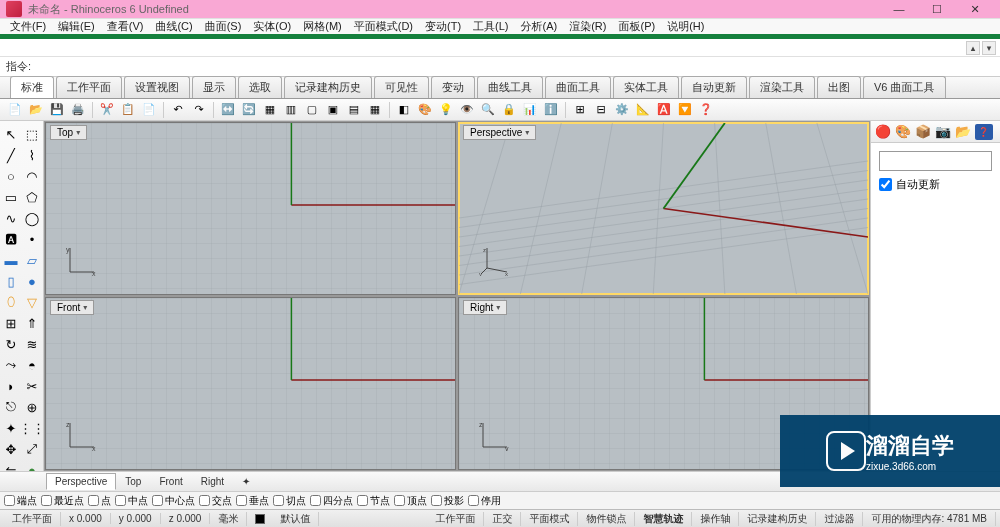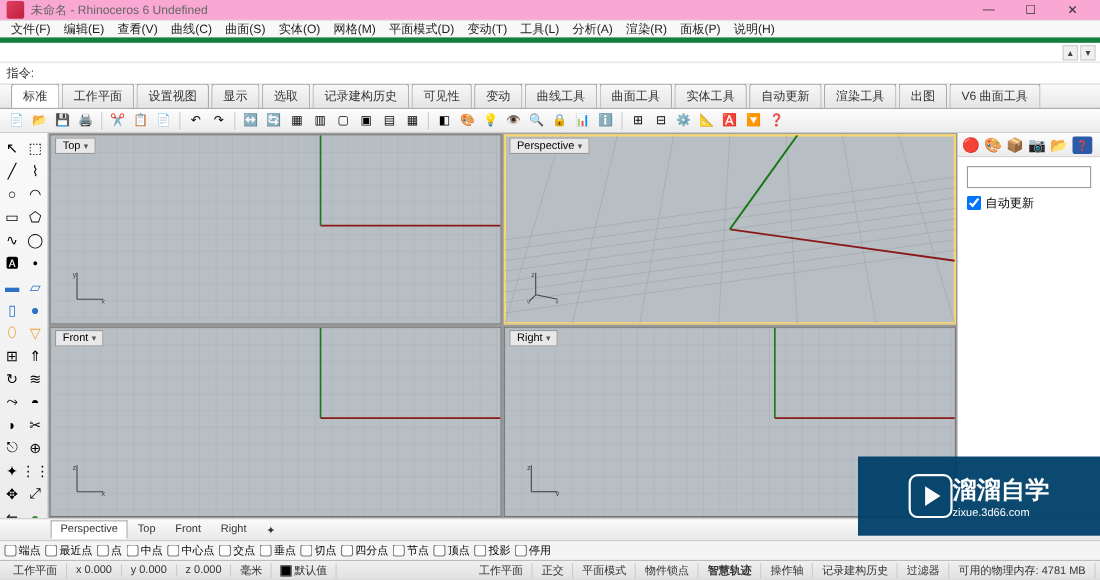--- a/index.html
+++ b/index.html
@@ -55,21 +55,21 @@
 .vtab { padding: 2px 8px; font-size: 10px; border: 1px solid transparent; cursor: pointer; color: #333; }
 .vtab.active { background: #fff; border-color: #aaa; border-bottom-color: #fff; }
 
 .osnap-bar { height: 18px; background: #f4f4f4; display: flex; align-items: center; padding: 0 4px; gap: 4px; border-top: 1px solid #ccc; font-size: 10px; }
 .osnap { display: flex; align-items: center; gap: 2px; }
 .osnap input { width: 11px; height: 11px; }
 
 .statusbar { height: 18px; background: linear-gradient(#f0f0f0, #e0e0e0); display: flex; align-items: center; padding: 0 4px; border-top: 1px solid #bbb; font-size: 10px; color: #333; }
 .status-cell { padding: 0 8px; border-right: 1px solid #ccc; }
 .status-cell.bold { font-weight: bold; }
-.status-cell.swatch { display: flex; align-items: center; gap: 2px; }
+.status-cell.swatch { display: flex; align-items: center; gap: 15px; }
 .sw { width: 10px; height: 10px; background: #000; border: 1px solid #666; }
 
 .watermark { position: absolute; right: 0; bottom: 40px; width: 220px; height: 72px; background: #00406a; display: flex; align-items: center; justify-content: center; gap: 0; z-index: 100; opacity: 0.95; }
 .wm-icon { width: 40px; height: 40px; border: 2px solid #fff; border-radius: 8px; display: flex; align-items: center; justify-content: center; }
 .wm-play { width: 0; height: 0; border-left: 14px solid #fff; border-top: 9px solid transparent; border-bottom: 9px solid transparent; margin-left: 3px; }
 .wm-text { color: #fff; }
 .wm-main { font-size: 22px; font-weight: bold; }
 .wm-sub { font-size: 10px; }
 
 svg { pointer-events: none; }

